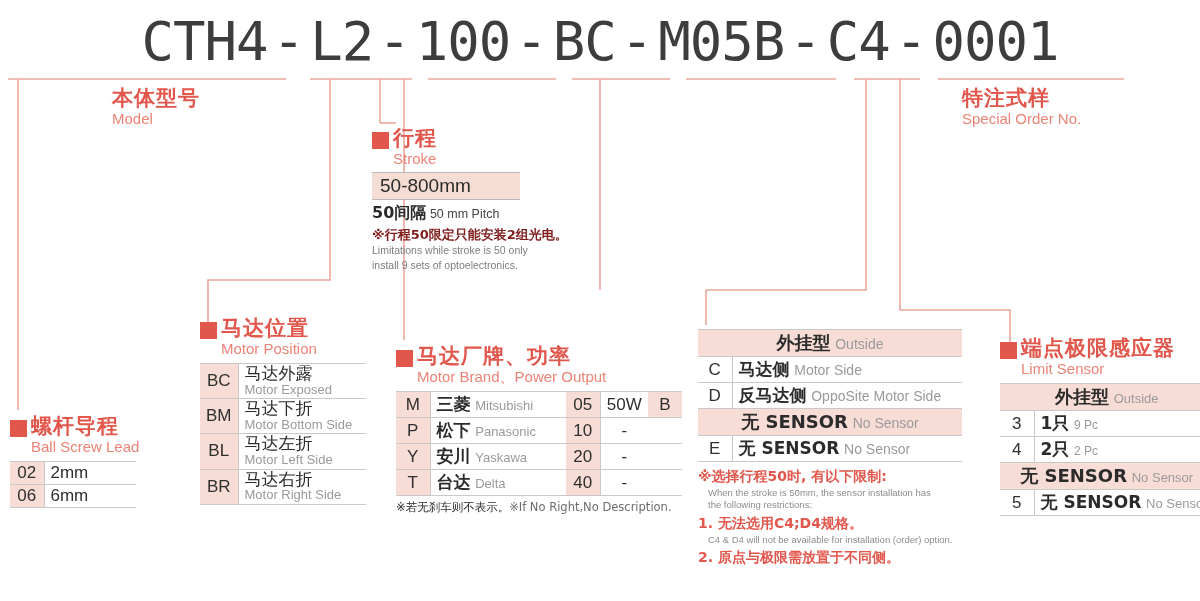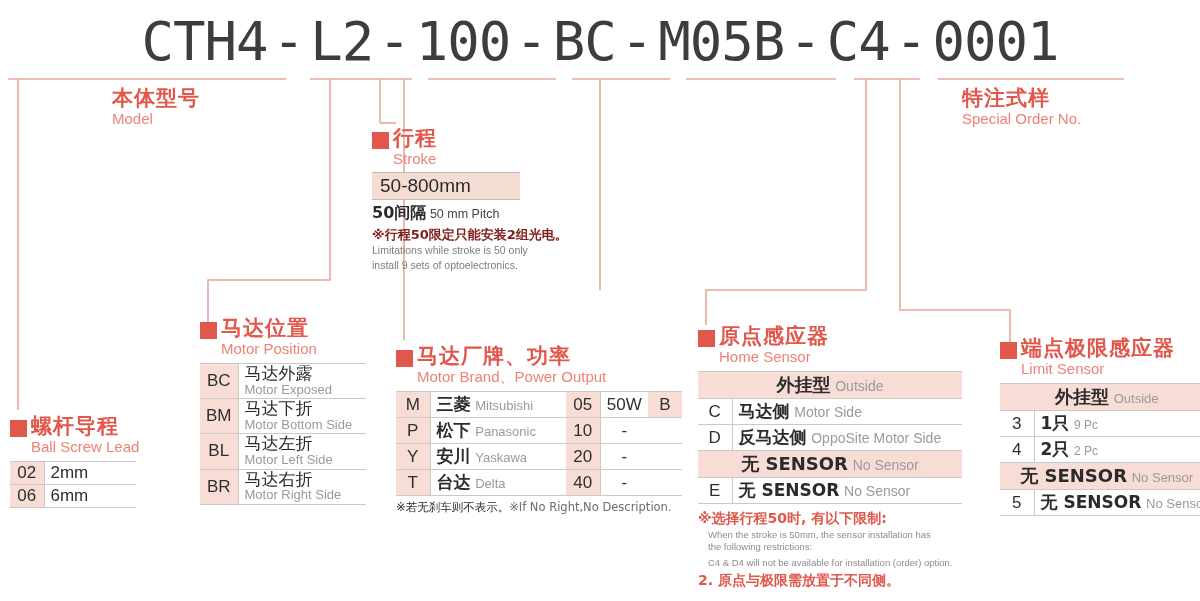--- a/index.html
+++ b/index.html
@@ -300,27 +300,20 @@
       <td class="val" style="border-right:none"></td>
     </tr>
   </tbody>
     </table>
   <div class="note-foot">
     <span>※若无刹车则不表示。</span><span class="en">※If No Right,No Description.</span>
   </div>
 </div>
 
 <div class="block" style="left:698px; top:324px;">
-  <div class="blk-head">
-    <span class="sq"></span>
-    <div class="head-txt">
-      <div class="h-cn">原点感应器</div>
-      <div class="h-en">Home Sensor</div>
-    </div>
-  </div>
   <table class="opt">
     <tbody>
         <tr>
       <td class="hdrow" colspan="2">
         <span class="cn-b">外挂型</span>
         <span class="en-sm" style="font-size:14px">Outside</span>
       </td>
     </tr>
     <tr>
       <td class="code" style="background:#fff">C</td>
@@ -348,20 +341,21 @@
         <span class="cn-b">无 SENSOR</span>
         <span class="en-sm" style="font-size:14px">No Sensor</span>
       </td>
     </tr>
   </tbody>
     </table>
   <div class="restrict">
     <div class="r-title">※选择行程50时, 有以下限制:</div>
     <div class="r-sub">When the stroke is 50mm, the sensor installation has</div>
     <div class="r-sub" style="margin-top:-3px">the following restrictions:</div>
+    <div class="r-item">1. 无法选用C4;D4规格。</div>
     <div class="r-sub">C4 &amp; D4 will not be available for installation (order) option.</div>
     <div class="r-item">2. 原点与极限需放置于不同侧。</div>
 
   </div>
 </div>
 
 <div class="block" style="left:1000px; top:336px;">
   <div class="blk-head">
     <span class="sq"></span>
     <div class="head-txt">

